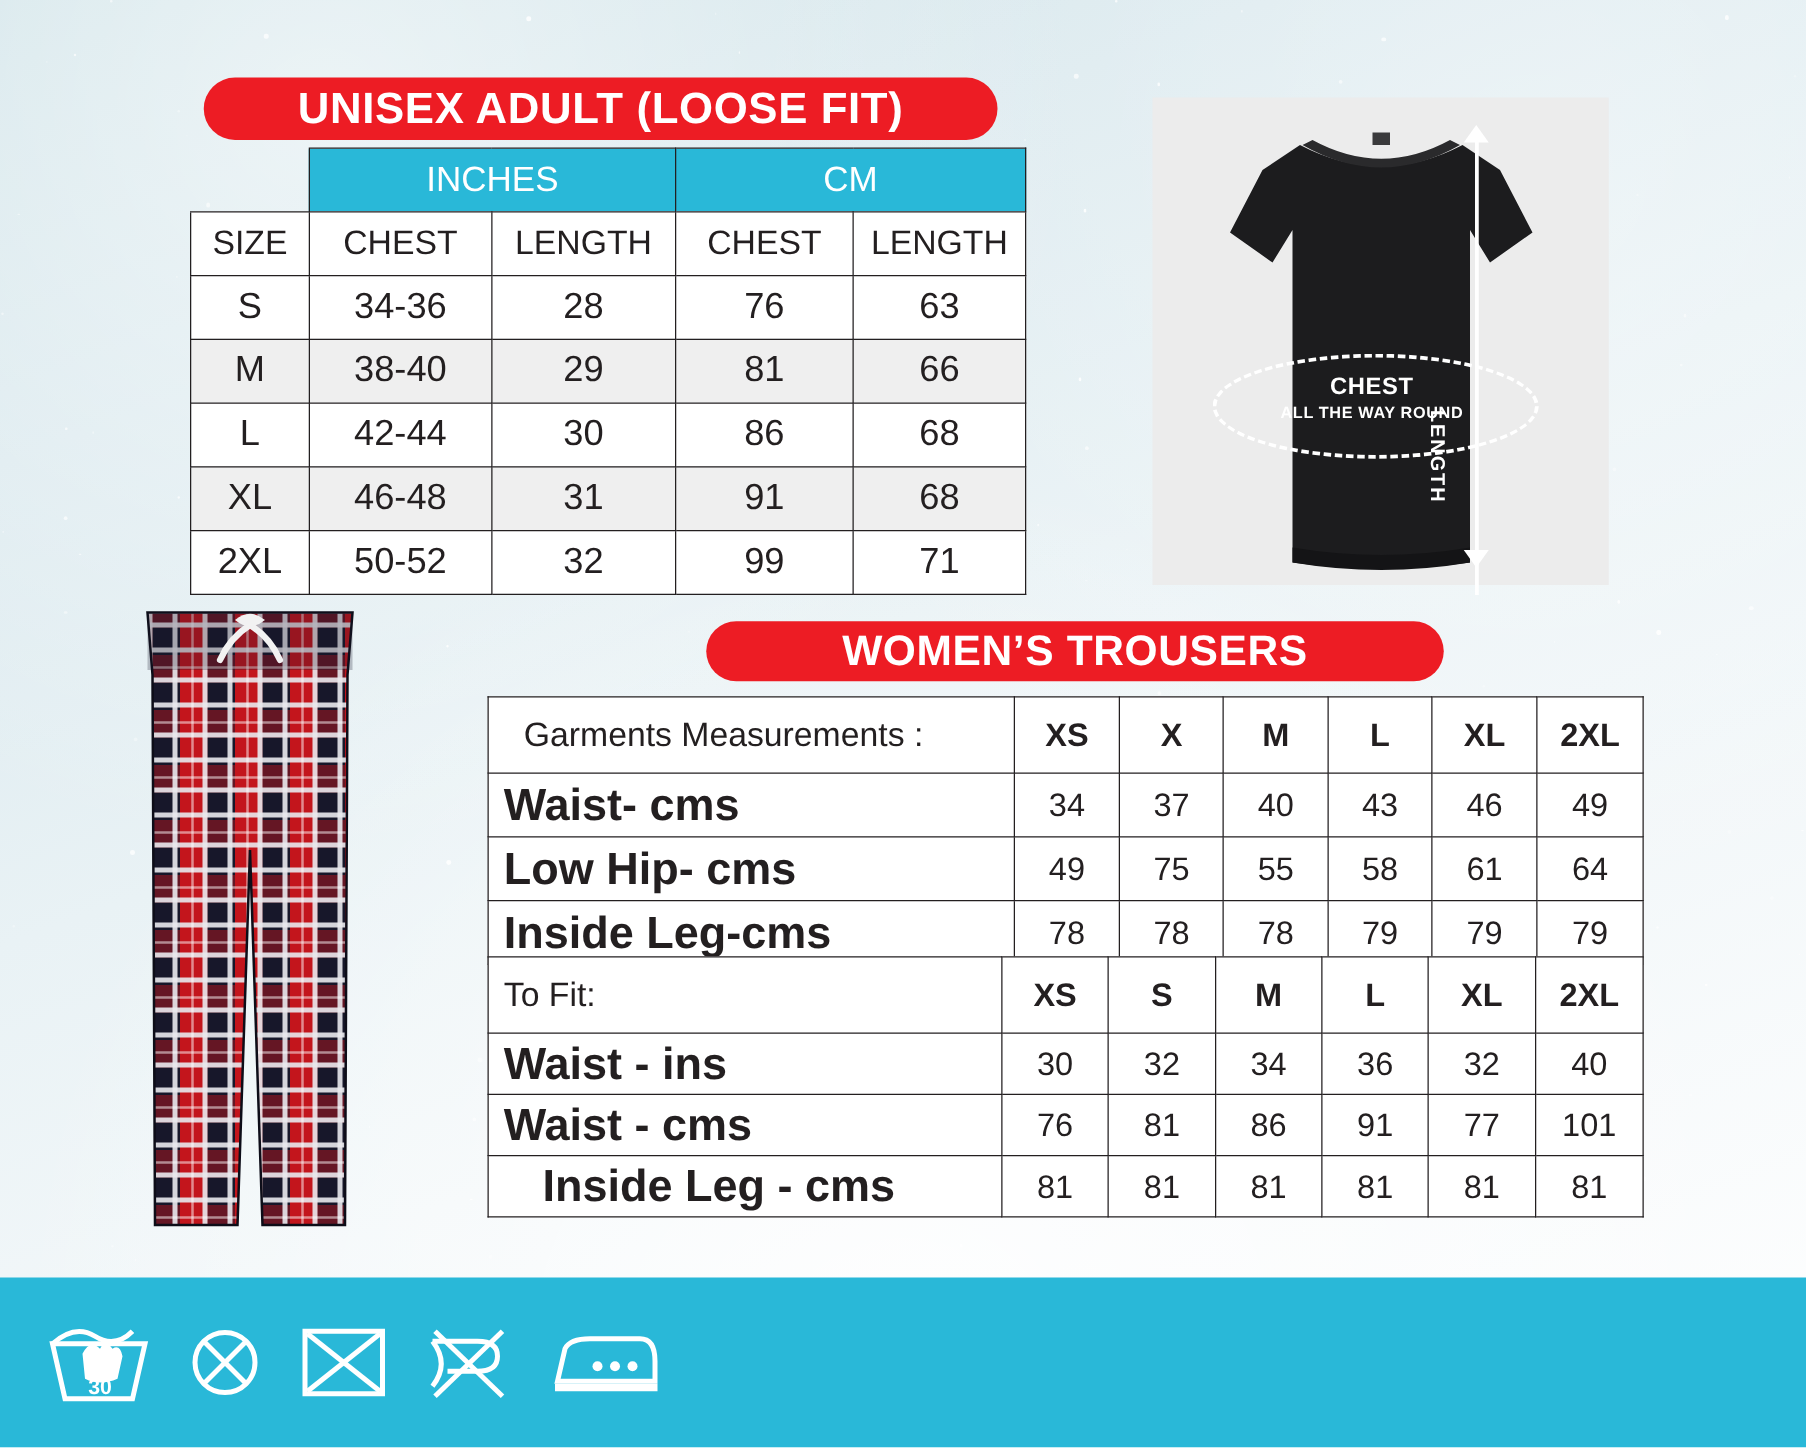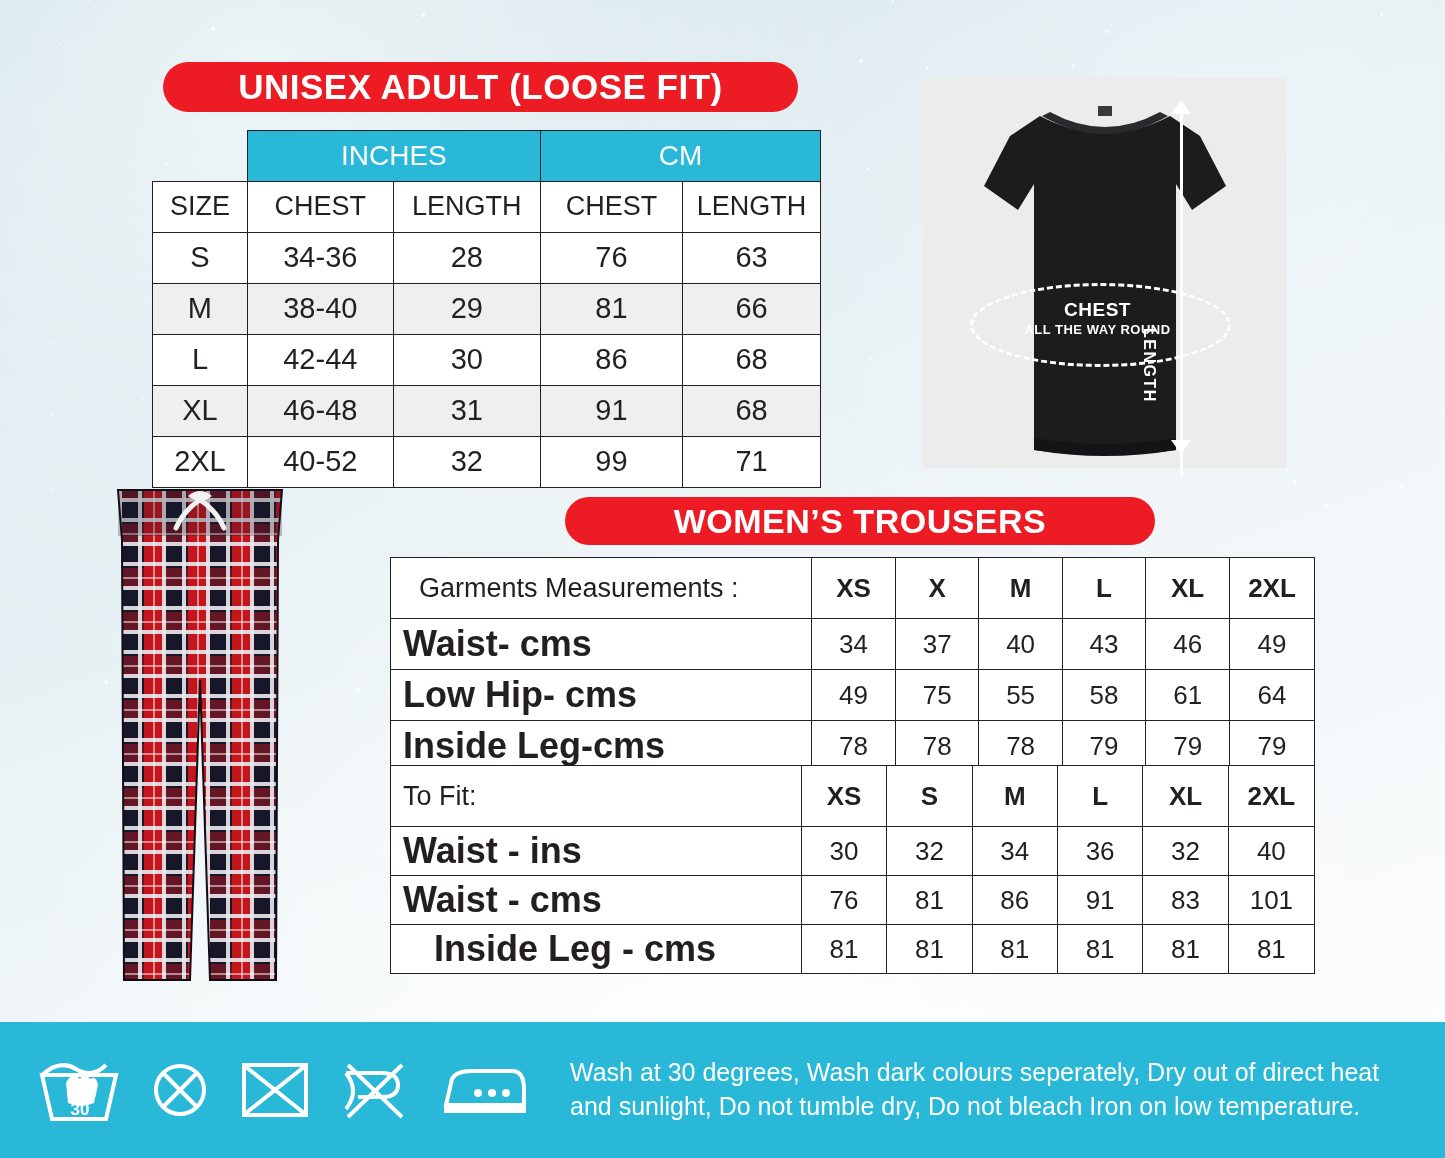--- a/index.html
+++ b/index.html
@@ -18,21 +18,21 @@
 
   
   .pill{
     position:absolute;background:#ed1c24;color:#fff;border-radius:26px;
     font-weight:bold;letter-spacing:.5px;display:flex;align-items:center;justify-content:center;
   }
   #pill-unisex{left:163px;top:62px;width:635px;height:50px;font-size:35px;}
   #pill-women{left:565px;top:497px;width:590px;height:48px;font-size:34px;}
 
   
-  #tbl-unisex{position:absolute;left:152px;top:130px;width:669px;border-collapse:collapse;}
+  #tbl-unisex{position:absolute;left:152px;top:118px;width:669px;border-collapse:collapse;}
   #tbl-unisex td,#tbl-unisex th{border:1px solid #231f20;text-align:center;font-weight:normal;}
   #tbl-unisex .hdr-unit{background:#29b8d8;color:#fff;font-size:28px;height:45px;}
   #tbl-unisex .hdr-col{font-size:27px;height:48px;color:#231f20;background:#fff;}
   #tbl-unisex .row td{font-size:29px;height:48px;color:#231f20;}
   #tbl-unisex .row.alt td{background:#f0f0f0;}
   #tbl-unisex .row td{background:#fff;}
   #tbl-unisex .row.alt td{background:#efefef;}
 
   
   #tshirt-panel{position:absolute;left:922px;top:78px;width:365px;height:390px;background:#ececec;}
@@ -268,21 +268,21 @@
   </tr>
   <tr class="row alt">
     <td>XL</td>
     <td>46-48</td>
     <td>31</td>
     <td>91</td>
     <td>68</td>
   </tr>
   <tr class="row">
     <td>2XL</td>
-    <td>40-52</td>
+    <td>50-52</td>
     <td>32</td>
     <td>99</td>
     <td>71</td>
   </tr>
 </tbody>
   </table>
 
 <div id="tshirt-panel">
   <div class="tshirt-wrap">
     <svg width="365" height="390" viewBox="0 0 365 390">
@@ -394,21 +394,21 @@
     <td class="val">36</td>
     <td class="val">32</td>
     <td class="val">40</td>
   </tr>
   <tr>
     <td class="lbl" style="height:46px;">Waist - cms</td>
     <td class="val">76</td>
     <td class="val">81</td>
     <td class="val">86</td>
     <td class="val">91</td>
-    <td class="val">83</td>
+    <td class="val">77</td>
     <td class="val">101</td>
   </tr>
   <tr>
     <td class="lbl" style="height:46px;padding-left:43px;">Inside Leg - cms</td>
     <td class="val">81</td>
     <td class="val">81</td>
     <td class="val">81</td>
     <td class="val">81</td>
     <td class="val">81</td>
     <td class="val">81</td>
@@ -446,14 +446,13 @@
 
     <svg width="92" height="62" viewBox="0 0 92 62">
       <path d="M8 46 L14 20 Q18 12 34 12 L74 12 Q86 12 86 30 L86 46 Z" fill="none" stroke="#fff" stroke-width="4"></path>
       <circle cx="40" cy="34" r="4" fill="#fff"></circle>
       <circle cx="54" cy="34" r="4" fill="#fff"></circle>
       <circle cx="68" cy="34" r="4" fill="#fff"></circle>
       <rect x="6" y="48" width="82" height="6" fill="#fff"></rect>
     </svg>
 
   </div>
-  <div id="care-text">Wash at 30 degrees, Wash dark colours seperately, Dry out of direct heat and sunlight, Do not tumble dry, Do not bleach Iron on low temperature.</div>
 </div>
 
 </body></html>

